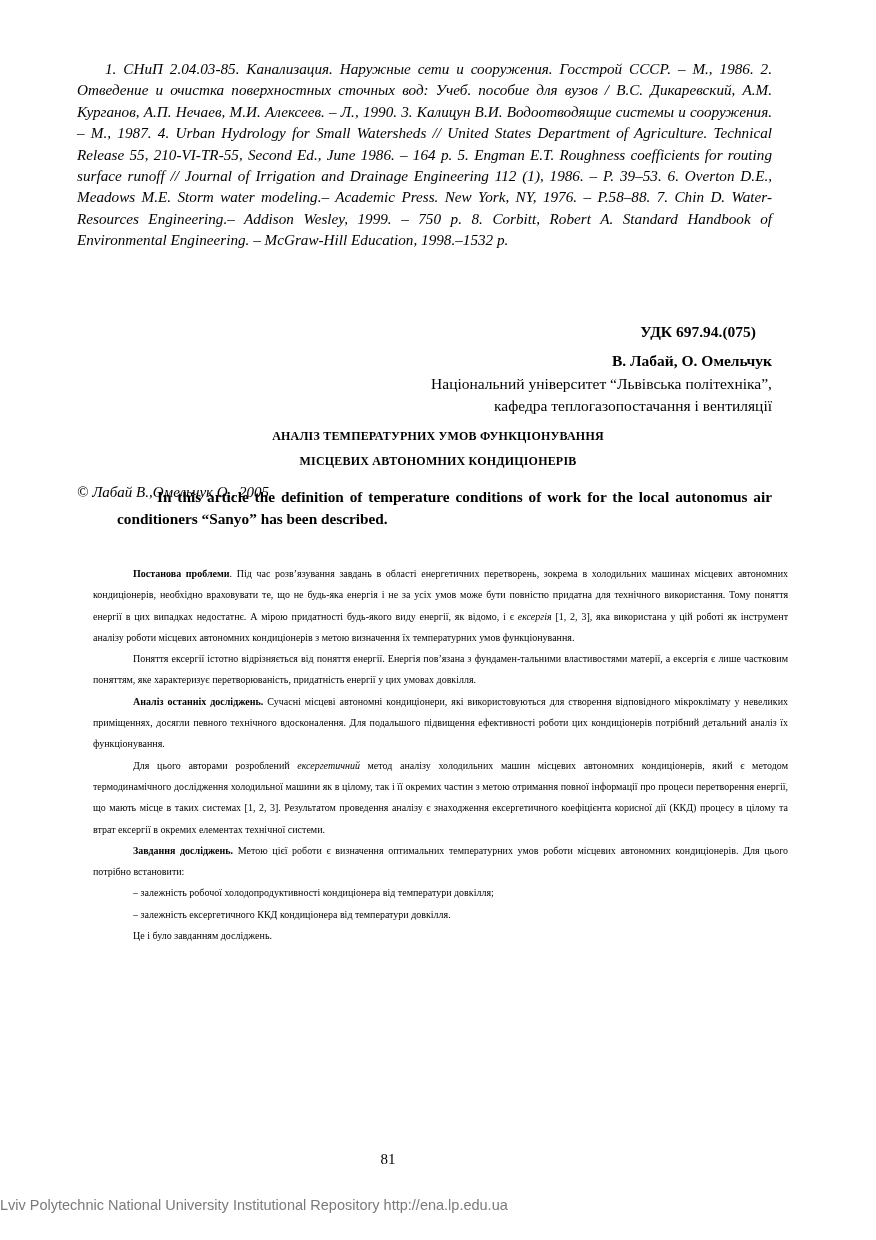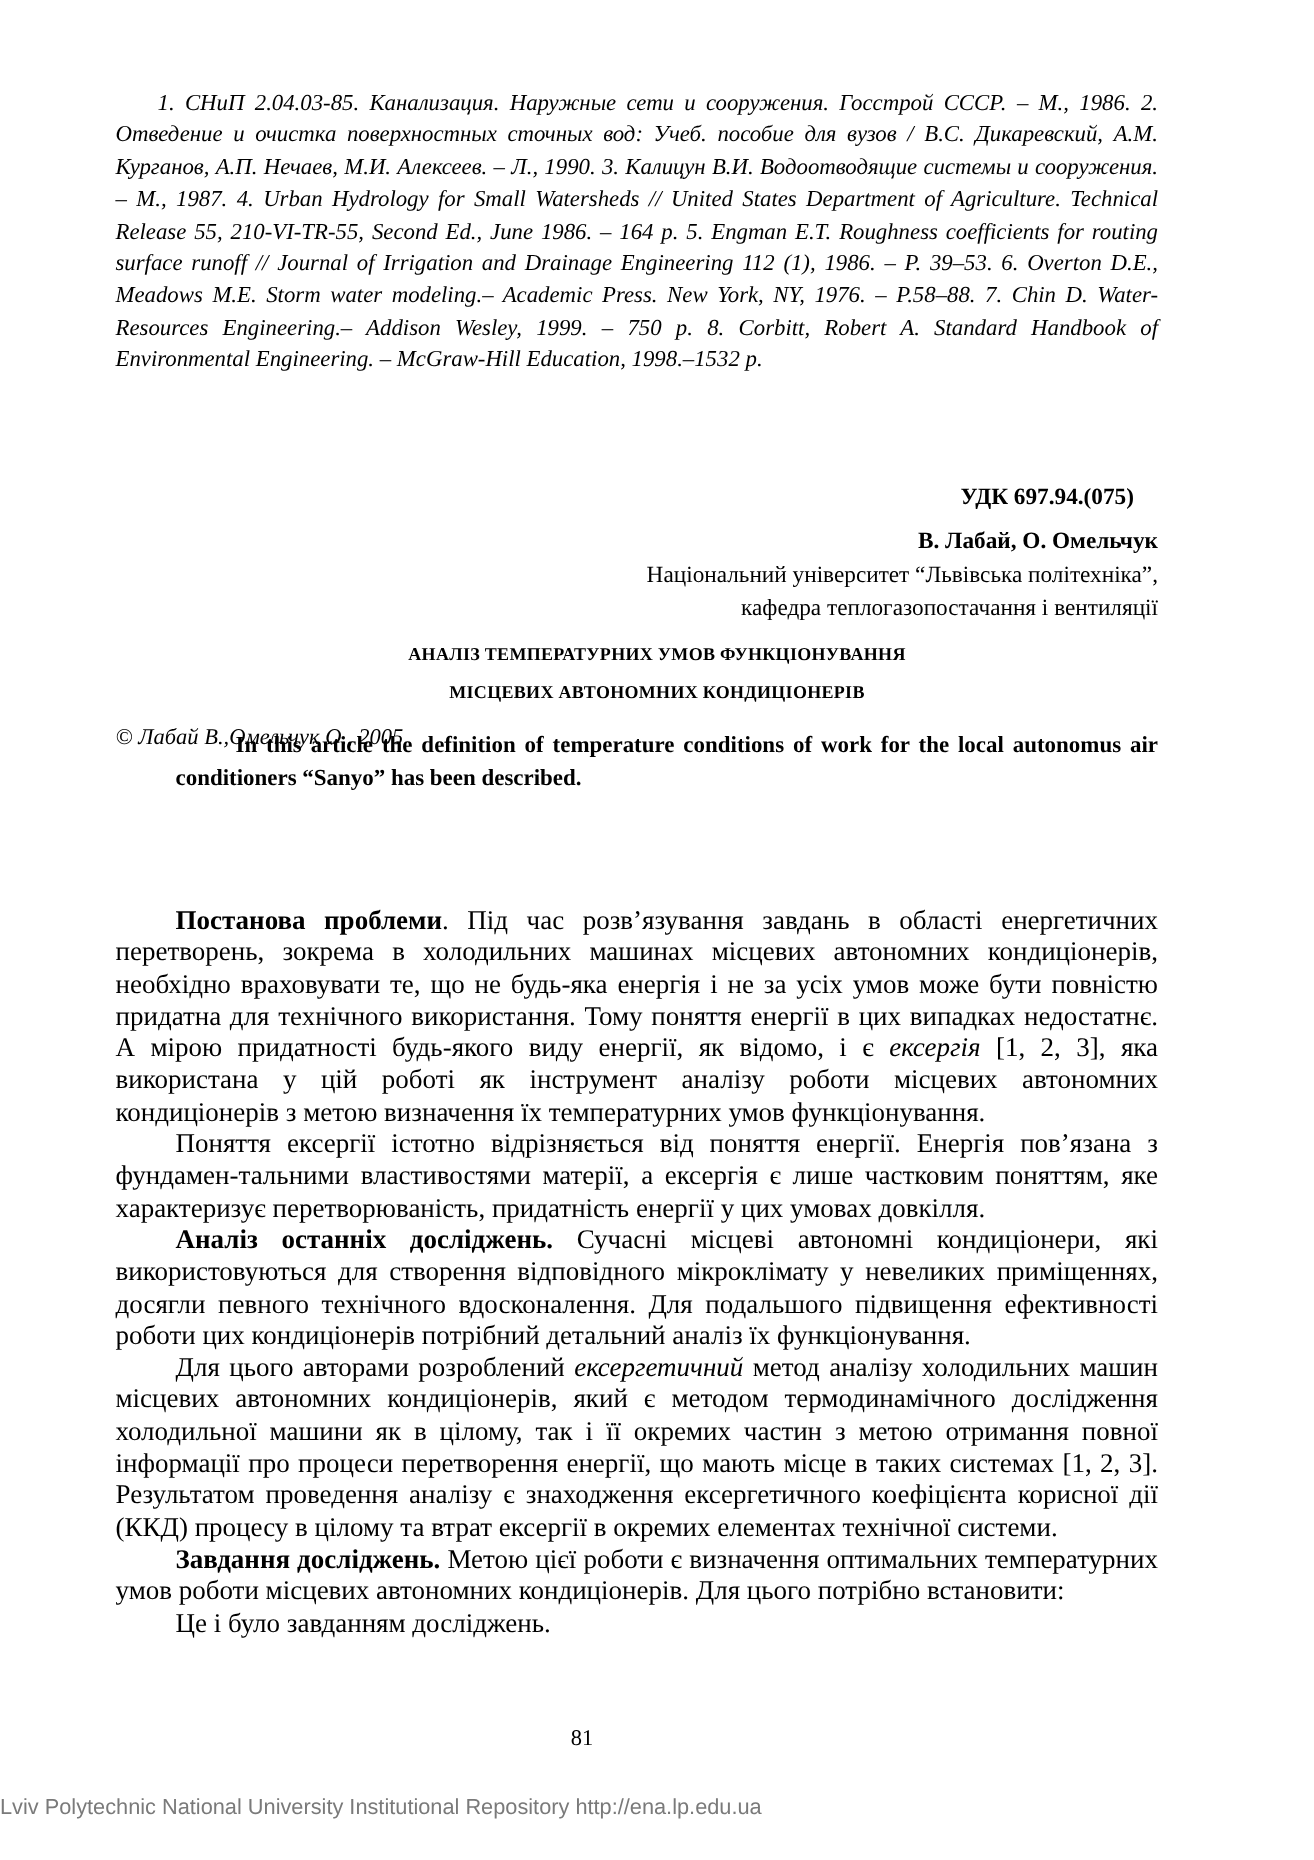--- a/index.html
+++ b/index.html
@@ -32,22 +32,22 @@
     .copyright {
       position: absolute; left: 77px; top: 484px;
       font-style: italic; font-size: 15px;
     }
     .abstract {
       position: absolute; left: 117px; width: 655px; top: 486px;
       font-weight: bold; font-size: 15.3px; line-height: 21.5px;
       text-align: justify; text-indent: 40px;
     }
     .body {
-      position: absolute; left: 77px; width: 695px; top: 563px;
-      font-size: 18px; line-height: 21.3px; margin-top: 40px;
+      position: absolute; left: 93px; width: 695px; top: 563px;
+      font-size: 10px; line-height: 21.3px;
     }
     .body p { margin: 0; text-align: justify; text-indent: 40px; }
     .body p.item { text-indent: 40px; }
     .body b { font-weight: bold; }
     .body i { font-style: italic; }
     .page-number {
       position: absolute; left: 0; width: 776px; top: 1151px;
       text-align: center; font-size: 15px;
     }
     .repo {
@@ -78,17 +78,19 @@
 <div class="copyright">© Лабай В.,Омельчук О., 2005</div>
 
 <div class="abstract">In this article the definition of temperature conditions of work for the local autonomus air conditioners “Sanyo” has been described.</div>
 
 <div class="body">
   <p><b>Постанова проблеми</b><span>. Під час розв’язування завдань в області енергетичних перетворень, зокрема в холодильних машинах місцевих автономних кондиціонерів, необхідно враховувати те, що не будь-яка енергія і не за усіх умов може бути повністю придатна для технічного використання. Тому поняття енергії в цих випадках недостатнє. А мірою придатності будь-якого виду енергії, як відомо, і є </span><i>ексергія</i><span> [1, 2, 3], яка використана у цій роботі як інструмент аналізу роботи місцевих автономних кондиціонерів з метою визначення їх температурних умов функціонування.</span></p>
   <p>Поняття ексергії істотно відрізняється від поняття енергії. Енергія пов’язана з фундамен-тальними властивостями матерії, а ексергія є лише частковим поняттям, яке характеризує перетворюваність, придатність енергії у цих умовах довкілля.</p>
   <p><b>Аналіз останніх досліджень.</b><span> Сучасні місцеві автономні кондиціонери, які використовуються для створення відповідного мікроклімату у невеликих приміщеннях, досягли певного технічного вдосконалення. Для подальшого підвищення ефективності роботи цих кондиціонерів потрібний детальний аналіз їх функціонування.</span></p>
   <p><span>Для цього авторами розроблений </span><i>ексергетичний</i><span> метод аналізу холодильних машин місцевих автономних кондиціонерів, який є методом термодинамічного дослідження холодильної машини як в цілому, так і її окремих частин з метою отримання повної інформації про процеси перетворення енергії, що мають місце в таких системах [1, 2, 3]. Результатом проведення аналізу є знаходження ексергетичного коефіцієнта корисної дії (ККД) процесу в цілому та втрат ексергії в окремих елементах технічної системи.</span></p>
   <p><b>Завдання досліджень.</b><span> Метою цієї роботи є визначення оптимальних температурних умов роботи місцевих автономних кондиціонерів. Для цього потрібно встановити:</span></p>
+  <p class="item">– залежність робочої холодопродуктивності кондиціонера від температури довкілля;</p>
+  <p class="item">– залежність ексергетичного ККД кондиціонера від температури довкілля.</p>
   <p class="item">Це і було завданням досліджень.</p>
 </div>
 
 <div class="page-number">81</div>
 <div class="repo">Lviv Polytechnic National University Institutional Repository http://ena.lp.edu.ua</div>
 
 </body></html>

